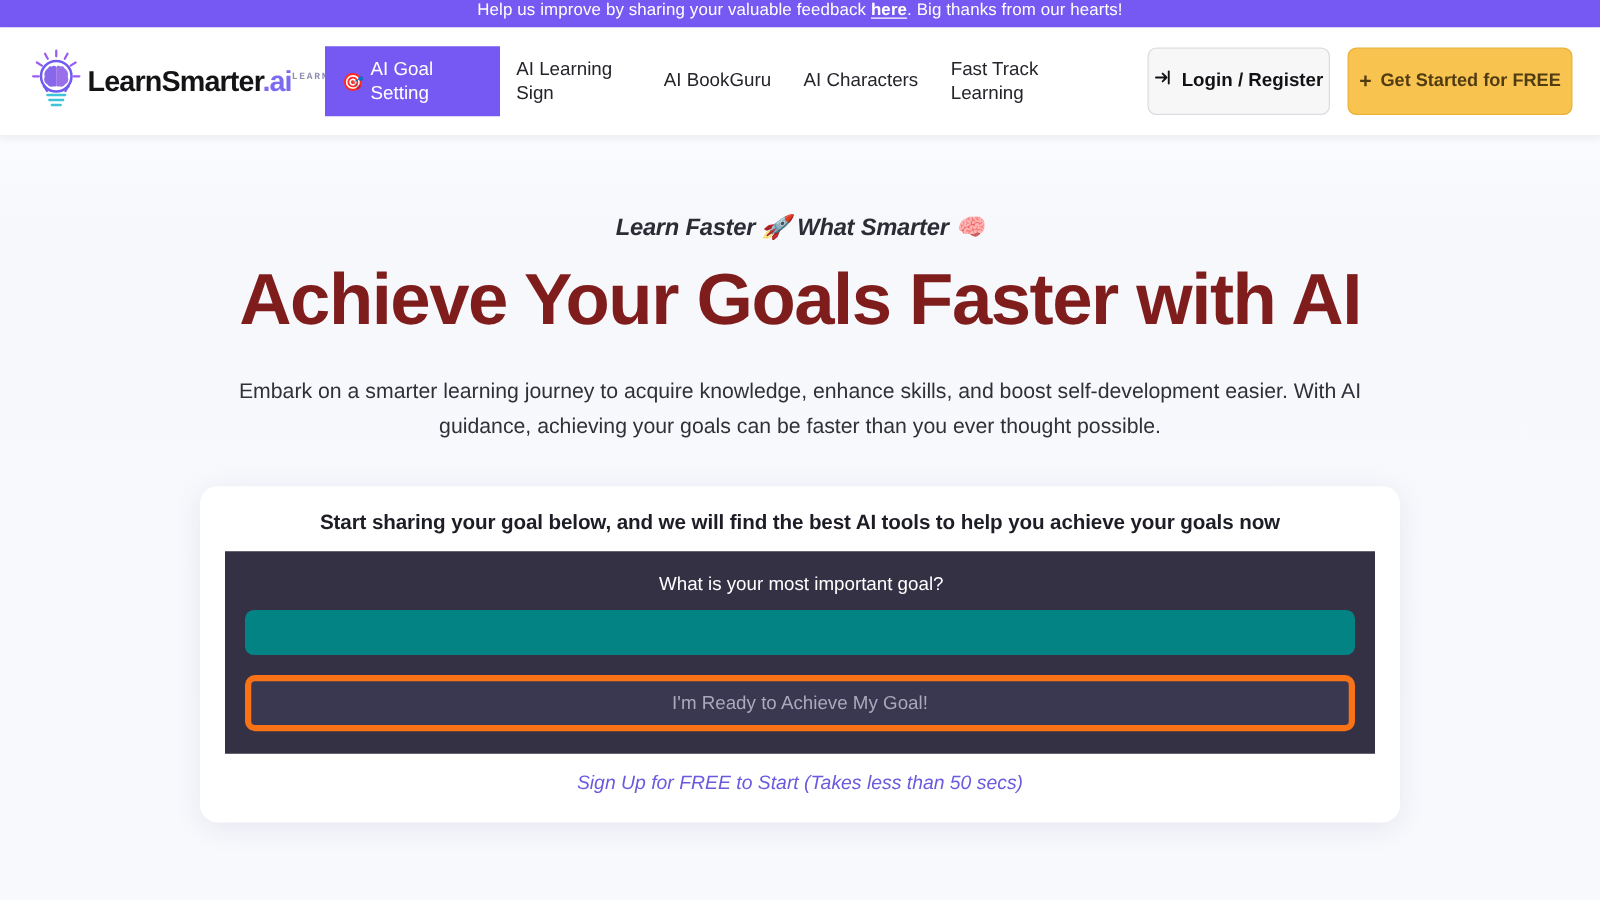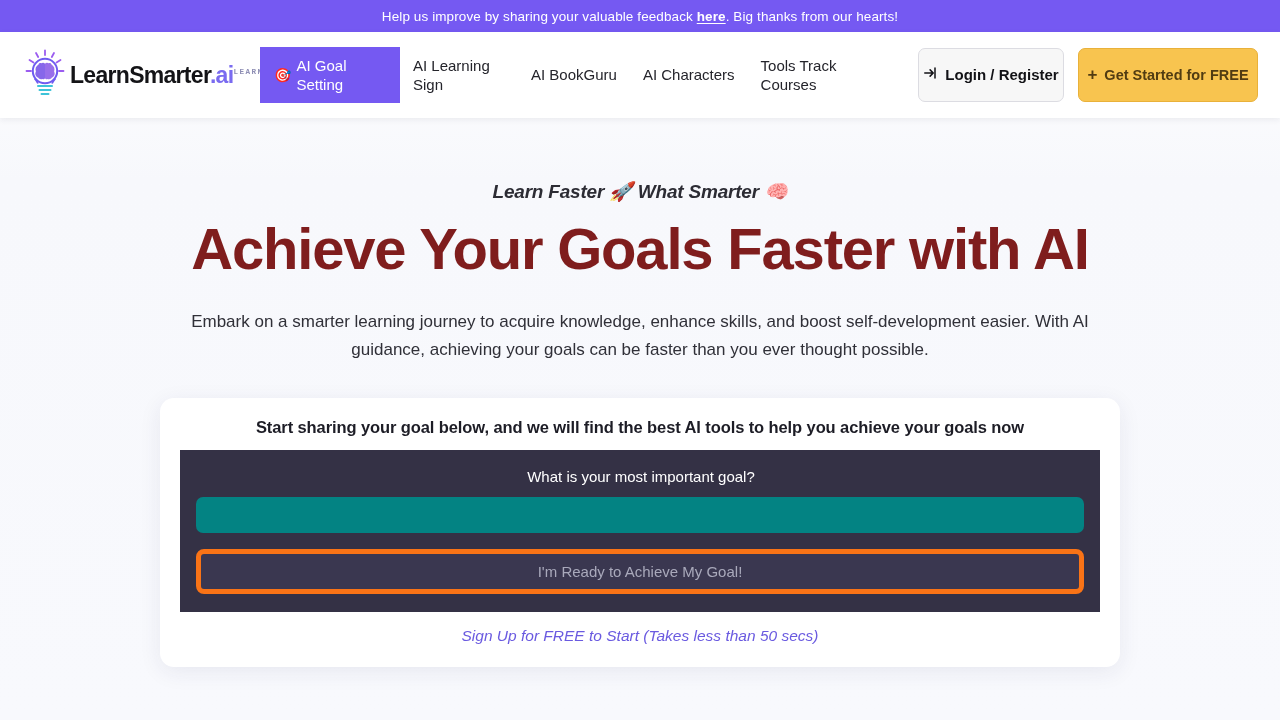--- a/index.html
+++ b/index.html
@@ -12,24 +12,24 @@
 
   body {
     font-family: "Liberation Sans", sans-serif;
     background: linear-gradient(180deg, #ffffff 0%, #f7f8fc 25%, #f8f9fd 100%);
     color: #2b2b33;
     -webkit-font-smoothing: antialiased;
   }
 
   
   .banner {
-    height: 32px;
+    height: 22px;
     background: #7559f2;
     display: flex;
-    align-items: center;
+    align-items: flex-start;
     justify-content: center;
     color: #ffffff;
     font-size: 13.5px;
     letter-spacing: .1px;
   }
   .banner .banner-text { white-space: nowrap; }
   .banner a.banner-link {
     color: #ffffff;
     font-weight: 700;
     text-decoration: underline;
@@ -297,21 +297,21 @@
     <div class="nav-item">
       <span class="nav-label">AI Learning Sign</span>
     </div>
     <div class="nav-item">
       <span class="nav-label">AI BookGuru</span>
     </div>
     <div class="nav-item">
       <span class="nav-label">AI Characters</span>
     </div>
     <div class="nav-item">
-      <span class="nav-label">Tools Track Courses</span>
+      <span class="nav-label">Fast Track Learning</span>
     </div>
   </div>
 
   <div class="header-actions">
     <div class="btn-login">
       <span class="login-icon">
         <svg viewBox="0 0 18 18" width="16" height="16" aria-hidden="true">
           <path d="M2 9h9M8 5.5L11.5 9 8 12.5" fill="none" stroke="#121216" stroke-width="1.7" stroke-linecap="round" stroke-linejoin="round"></path>
           <path d="M13.5 3.5v11" fill="none" stroke="#121216" stroke-width="1.7" stroke-linecap="round"></path>
         </svg>

